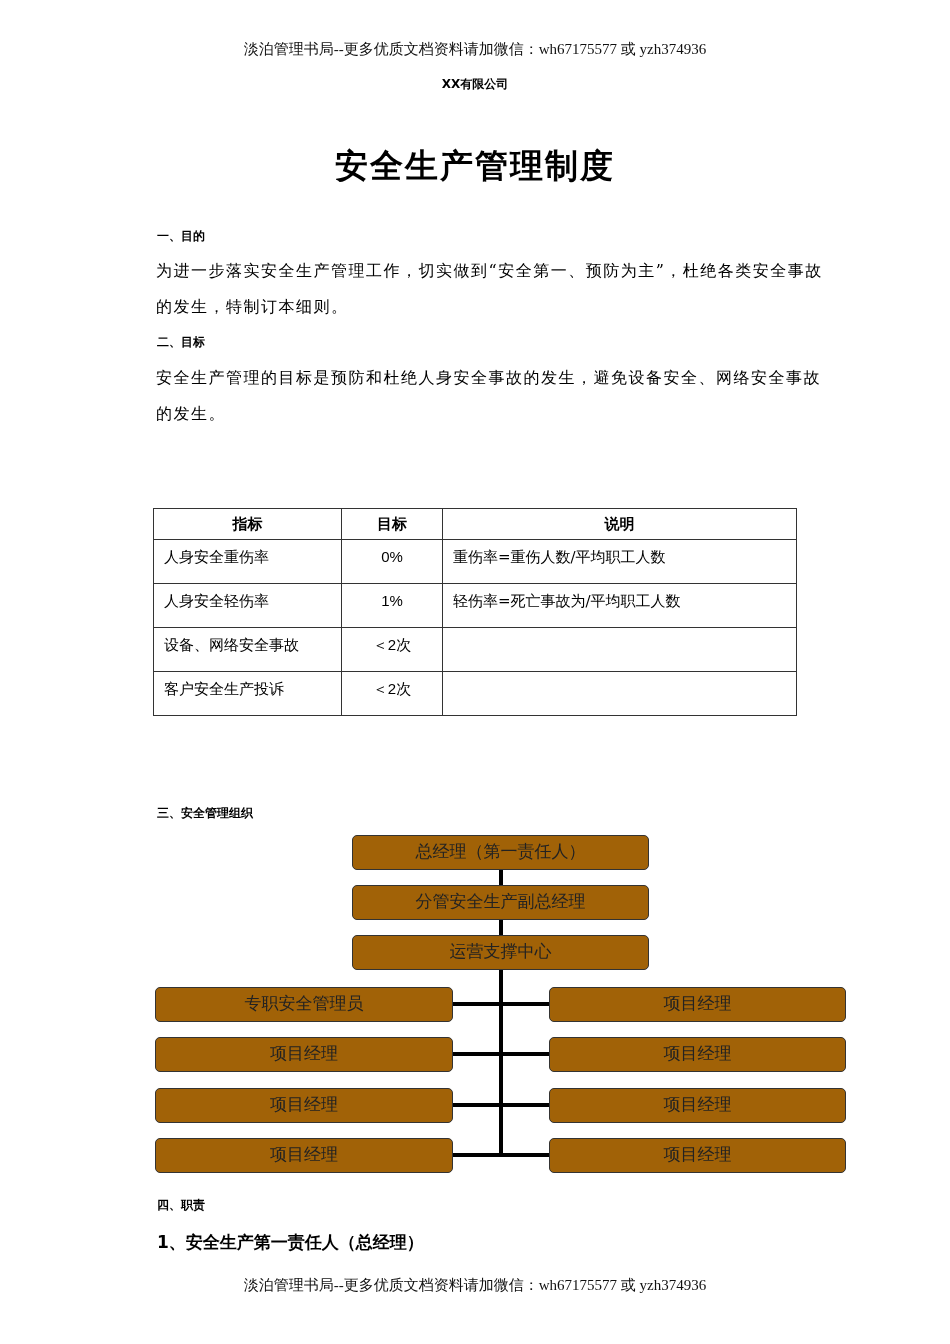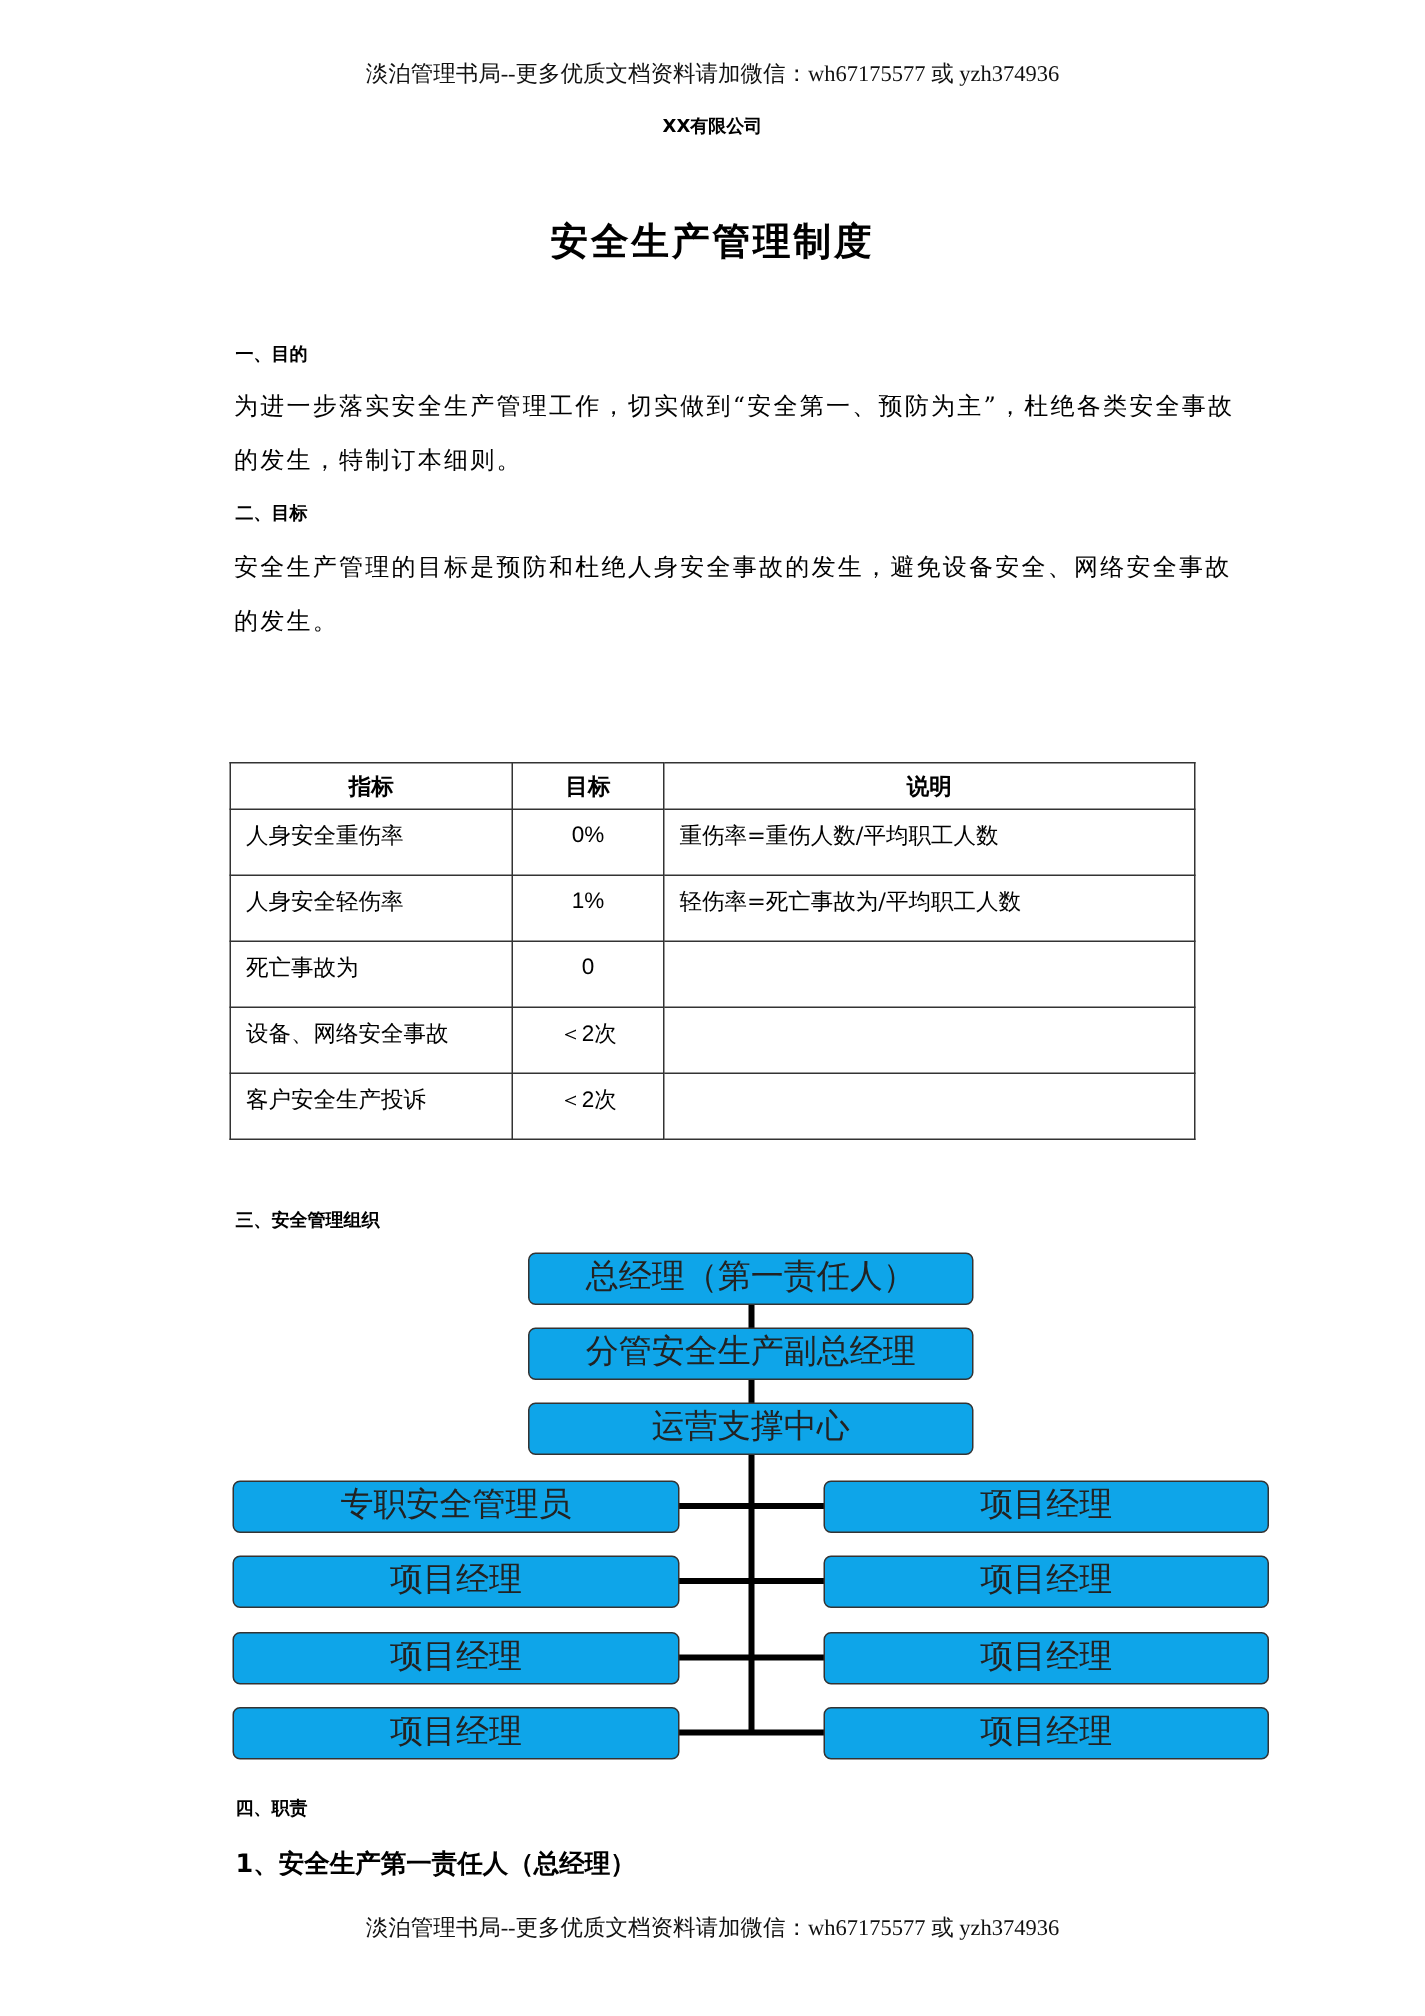--- a/index.html
+++ b/index.html
@@ -3,34 +3,34 @@
 <meta charset="utf-8">
 <style>
   html, body { margin:0; padding:0; background:#ffffff; }
   body { width:950px; height:1344px; position:relative; overflow:hidden;
          font-family:"DejaVu Serif","Liberation Serif",serif; color:#000; }
   .abs { position:absolute; }
   .watermark { left:0; width:950px; text-align:center; font-size:15px;
                font-family:"Liberation Serif","DejaVu Serif",serif; color:#111; }
   .company { left:0; width:950px; text-align:center; top:76px; font-size:12px; font-weight:bold;
              font-family:"DejaVu Sans","Liberation Sans",sans-serif; }
-  .doc-title { left:0; width:950px; text-align:center; top:144px; font-size:25px; font-weight:bold;
+  .doc-title { left:0; width:950px; text-align:center; top:144px; font-size:33px; font-weight:bold;
                letter-spacing:2px; font-family:"DejaVu Serif","Liberation Serif",serif; }
   .heading { font-size:12px; font-weight:bold; font-family:"DejaVu Sans","Liberation Sans",sans-serif; }
   .para { left:118px; width:716px; font-size:16px; line-height:36px; letter-spacing:1.5px; }
   .para .first { padding-left:38px; }
   table.targets { position:absolute; left:153px; top:508px; width:644px; border-collapse:collapse;
                   font-size:15px; }
   table.targets td, table.targets th { border:1px solid #333; padding:0 10px; vertical-align:top; }
   table.targets th { height:30px; font-weight:bold; text-align:center; vertical-align:middle;
                      font-family:"DejaVu Sans","Liberation Sans",sans-serif; }
   table.targets td { height:44px; padding-top:8px; box-sizing:border-box; }
   table.targets td.c { text-align:center; font-family:"Liberation Sans","DejaVu Sans",sans-serif; }
-  .box { position:absolute; background:#0ea5e9; border:1.5px solid #333; border-radius:5px;
-         box-sizing:border-box; text-align:center; font-size:22px; line-height:31px;
+  .box { position:absolute; background:#a16207; border:1.5px solid #333; border-radius:5px;
+         box-sizing:border-box; text-align:center; font-size:17px; line-height:31px;
          font-family:"DejaVu Serif","Liberation Serif",serif; color:#222; }
   .line { position:absolute; background:#000; }
 </style>
 </head>
 <body>
 
 <div class="abs watermark" style="top:40px;">淡泊管理书局--更多优质文档资料请加微信：wh67175577 或 yzh374936</div>
 <div class="abs company">XX有限公司</div>
 <div class="abs doc-title">安全生产管理制度</div>
 
@@ -58,25 +58,20 @@
   </tr>
   <tr>
     <td>人身安全重伤率</td>
     <td class="c">0%</td>
     <td>重伤率=重伤人数/平均职工人数</td>
   </tr>
   <tr>
     <td>人身安全轻伤率</td>
     <td class="c">1%</td>
     <td>轻伤率=死亡事故为/平均职工人数</td>
-  </tr>
-  <tr>
-    <td>死亡事故为</td>
-    <td class="c">0</td>
-    <td></td>
   </tr>
   <tr>
     <td>设备、网络安全事故</td>
     <td class="c">＜2次</td>
     <td></td>
   </tr>
   <tr>
     <td>客户安全生产投诉</td>
     <td class="c">＜2次</td>
     <td></td>

